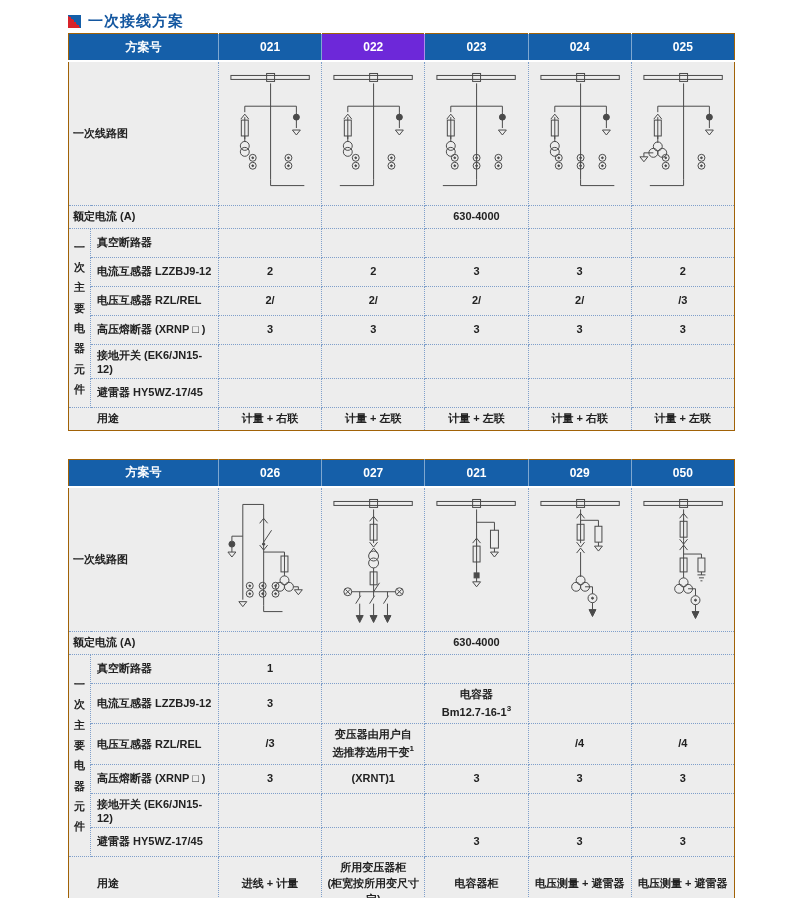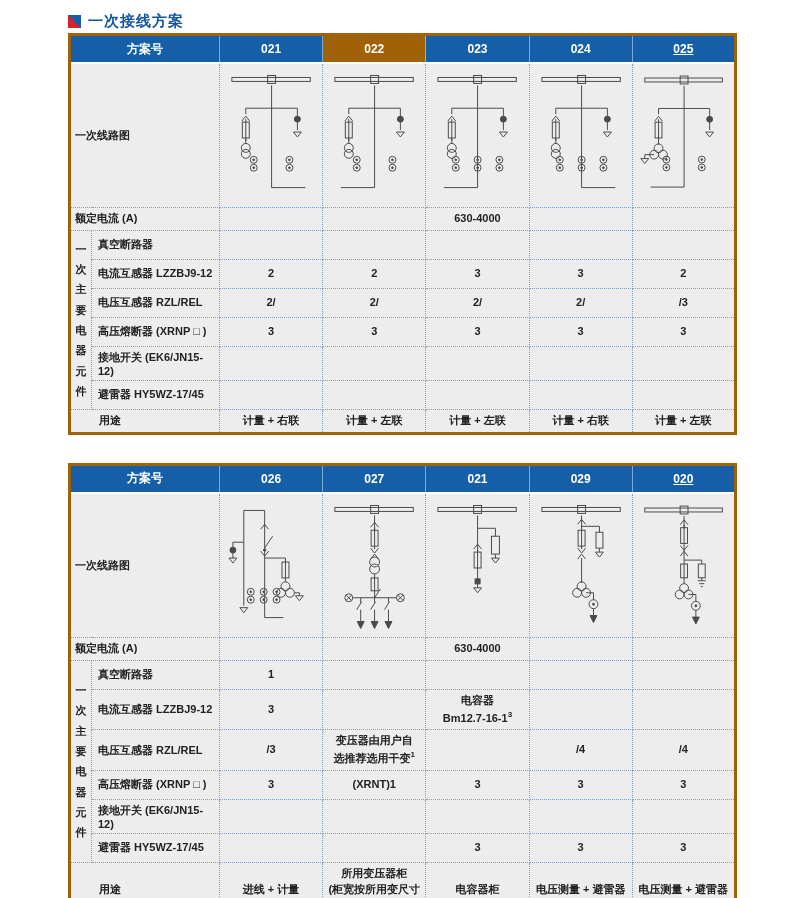--- a/index.html
+++ b/index.html
@@ -1,25 +1,25 @@
 <!DOCTYPE html>
 <html><head>
 <meta charset="utf-8">
 <style>
   html,body{margin:0;padding:0;background:#ffffff;}
   body{width:800px;height:898px;font-family:"Liberation Sans","DejaVu Sans",sans-serif;color:#222;}
   .page{padding:12px 0 0 68px;}
   .title-row{display:flex;align-items:center;gap:7px;margin-bottom:2px;}
   .title-icon{width:13px;height:13px;display:inline-block;}
   .title-text{font-size:15px;font-weight:bold;letter-spacing:1px;}
-  table.scheme{border-collapse:collapse;table-layout:fixed;width:666px;border:3px solid #a16207;}
+  table.scheme{border-collapse:collapse;table-layout:fixed;width:666px;border:1px solid #a16207;}
   table.scheme + table.scheme{margin-top:28px;}
   th{color:#fff;font-size:12px;font-weight:bold;height:26px;padding:0;
      border-right:1px solid rgba(255,255,255,.45);border-bottom:2px solid #fff;}
-  th:last-child{border-right:none;text-decoration:underline;}
+  th:last-child{border-right:none;}
   td{background:#ededed;border:1px dotted #7f9fca;font-size:11px;padding:3px 4px;vertical-align:middle;}
   td.diagram{height:143px;padding:0;}
   td.row-label{text-align:left;font-weight:bold;}
   td.sub-label{text-align:left;font-weight:bold;padding-left:6px;}
   td.group-label{width:22px;padding:6px 2px;text-align:center;font-weight:bold;
      word-break:break-all;line-height:1.85;}
   td.val{text-align:center;font-weight:bold;line-height:1.45;}
   td.usage-label{text-align:left;font-weight:bold;padding-left:28px;}
   tr.comp td{height:22px;}
   sup{font-size:8px;}
@@ -41,21 +41,21 @@
           <col style="width:103.2px">
           <col style="width:103.2px">
           <col style="width:103.2px">
           <col style="width:103.2px">
           <col style="width:103.2px">
         </colgroup>
         <tbody>
           <tr>
       <th colspan="2" style="background:#155fa9">方案号</th>
             <th style="background:#155fa9">021</th>
-            <th style="background:#a16207">022</th>
+            <th style="background:#6d28d9">022</th>
             <th style="background:#155fa9">023</th>
             <th style="background:#155fa9">024</th>
             <th style="background:#155fa9">025</th>
           </tr>
           <tr>
       <td colspan="2" class="row-label">一次线路图</td>
             <td class="diagram">
               <svg viewBox="0 0 103 143" width="100%" height="100%" stroke="#4a4a4a" fill="none" stroke-width="1">
                 <rect x="12" y="13" width="79" height="4"></rect>
                 <rect x="48" y="11" width="8" height="8"></rect>
@@ -290,21 +290,21 @@
           <col style="width:103.2px">
           <col style="width:103.2px">
         </colgroup>
         <tbody>
           <tr>
       <th colspan="2" style="background:#155fa9">方案号</th>
             <th style="background:#155fa9">026</th>
             <th style="background:#155fa9">027</th>
             <th style="background:#155fa9">021</th>
             <th style="background:#155fa9">029</th>
-            <th style="background:#155fa9">020</th>
+            <th style="background:#155fa9">050</th>
           </tr>
           <tr>
       <td colspan="2" class="row-label">一次线路图</td>
             <td class="diagram">
               <svg viewBox="0 0 103 143" width="100%" height="100%" stroke="#4a4a4a" fill="none" stroke-width="1">
                 <line x1="24" y1="16" x2="45" y2="16"></line>
                 <line x1="24" y1="16" x2="24" y2="112"></line>
                 <line x1="45" y1="16" x2="45" y2="118"></line>
                 <line x1="24" y1="48" x2="13" y2="48"></line>
                 <line x1="13" y1="48" x2="13" y2="53"></line>

